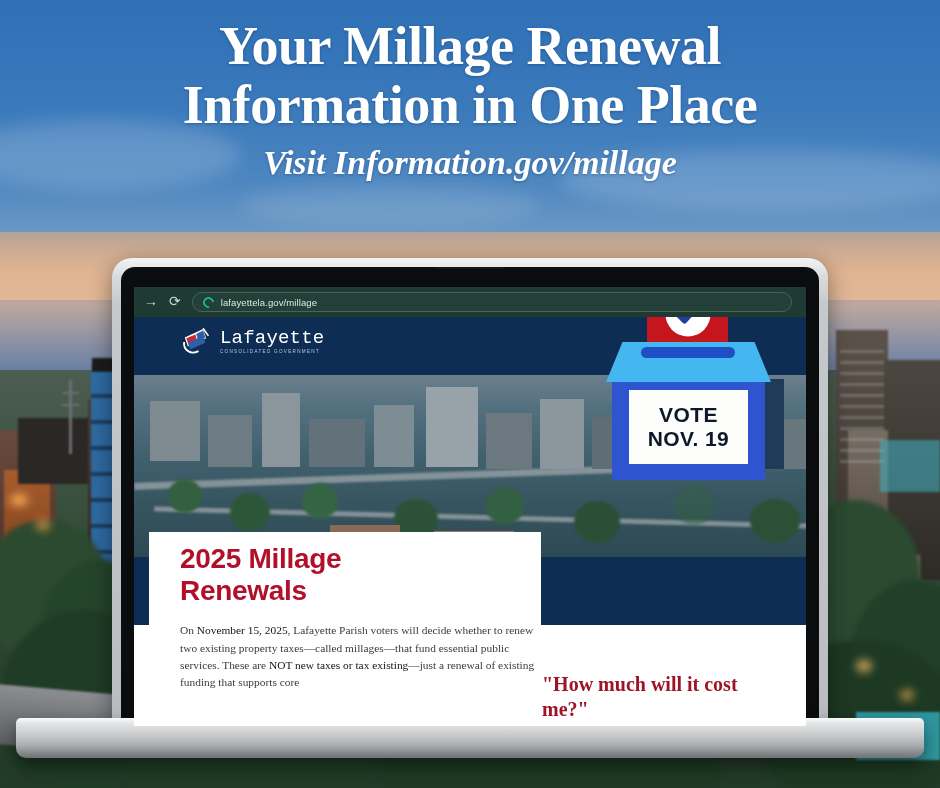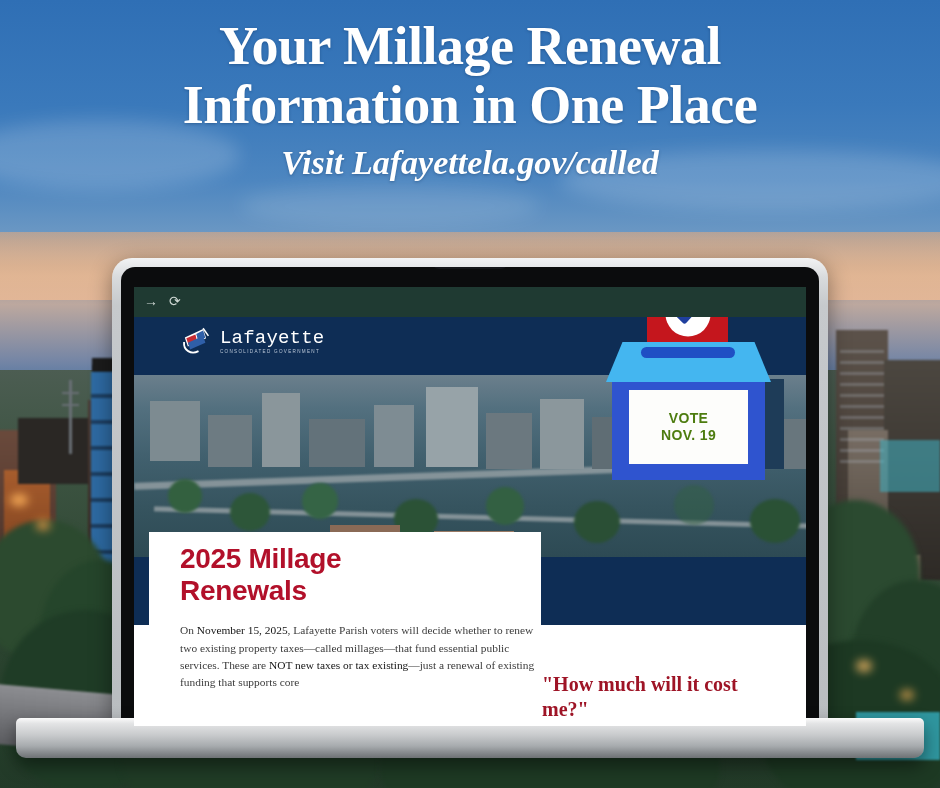--- a/index.html
+++ b/index.html
@@ -161,21 +161,21 @@
   .ballot-body {
     position:absolute; left:6px; top:93px; width:153px; height:102px;
     background:#2f54cf; z-index:2;
   }
   .ballot-label {
     position:absolute; left:17px; top:12px; width:119px; height:74px;
     background:#fdfdfb; display:flex; flex-direction:column;
     align-items:center; justify-content:center; gap:1px;
   }
   .ballot-label span {
-    color:#4d7c0f; font-size:14px; font-weight:bold; letter-spacing:.4px;
+    color:#0f172a; font-size:21px; font-weight:bold; letter-spacing:.4px;
     line-height:1.08; font-family:"Liberation Sans", sans-serif;
   }
 
   
   .card-top {
     position:absolute; left:15px; top:215px; width:392px; height:100px;
     background:#ffffff; z-index:5;
   }
   .card-bottom {
     position:absolute; left:0; right:0; top:308px; bottom:0;
@@ -245,34 +245,38 @@
 
   <div class="banner">
     <div class="cloudwisp" style="left:-40px;top:120px;width:280px;height:70px;"></div>
     <div class="cloudwisp" style="left:560px;top:150px;width:420px;height:60px;"></div>
     <div class="cloudwisp" style="left:240px;top:185px;width:300px;height:42px;opacity:.7;"></div>
     <div class="banner-inner">
       <h1>
         <span>Your Millage Renewal</span>
         <span class="l2">Information in One Place</span>
       </h1>
-      <h2>Visit Lafayettela.gov/called</h2>
+      <h2>Visit Information.gov/millage</h2>
     </div>
   </div>
 
   <div class="laptop">
     <div class="laptop-lid">
       <div class="laptop-bezel">
         <div class="laptop-cam"></div>
 
         <div class="screen">
 
           <div class="chrome">
             <span class="nav-ico">→</span>
             <span class="nav-ico">⟳</span>
+            <div class="urlbar">
+              <span class="url-fav"></span>
+              <span class="url-txt">lafayettela.gov/millage</span>
+            </div>
           </div>
 
           <div class="site">
 
             <div class="site-nav">
               <div class="logo">
                 <span class="logo-mark">
                   <svg viewBox="0 0 44 42" width="34" height="32">
                     <path d="M6 15 L30 4 L34 16 L10 27 Z" fill="#ffffff"></path>
                     <path d="M8 16 L20 11 L22 20 L11 25 Z" fill="#c62b33"></path>

